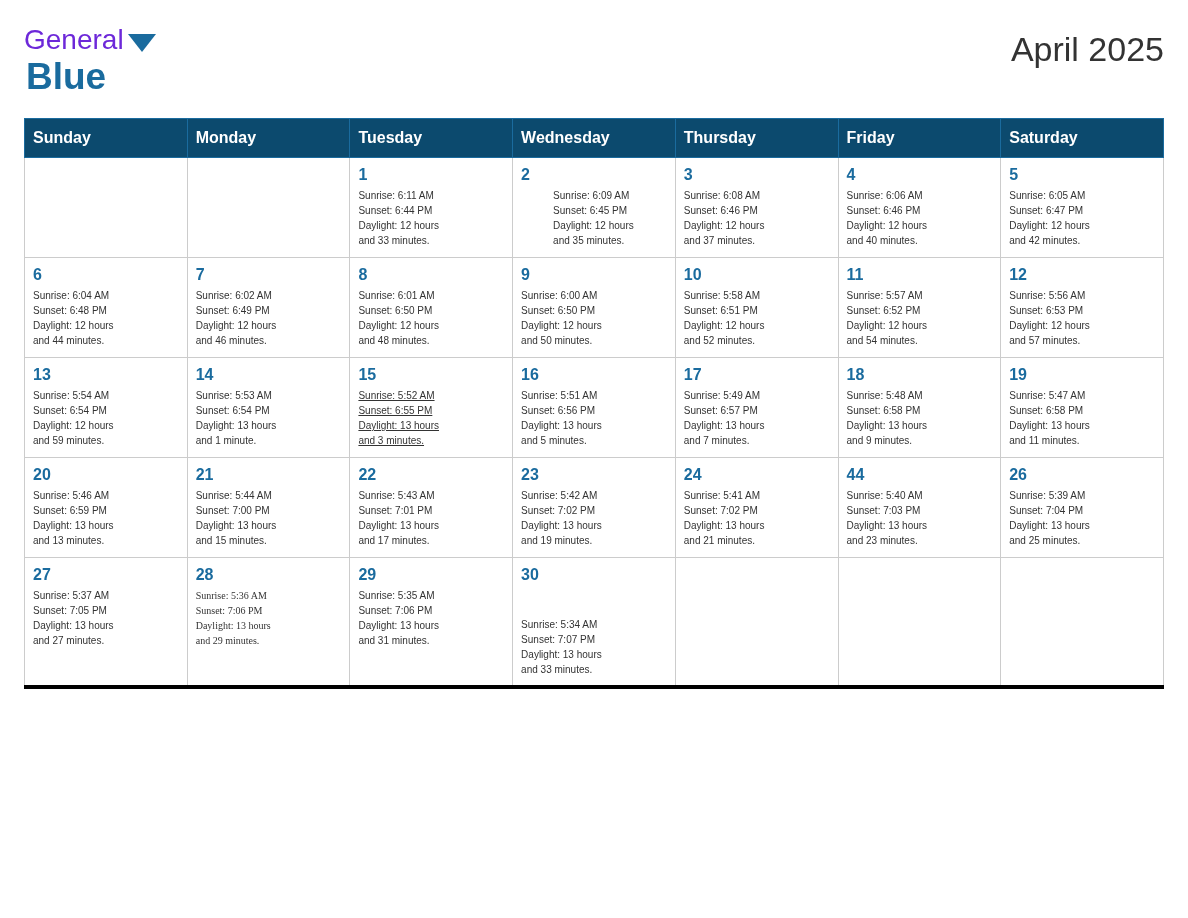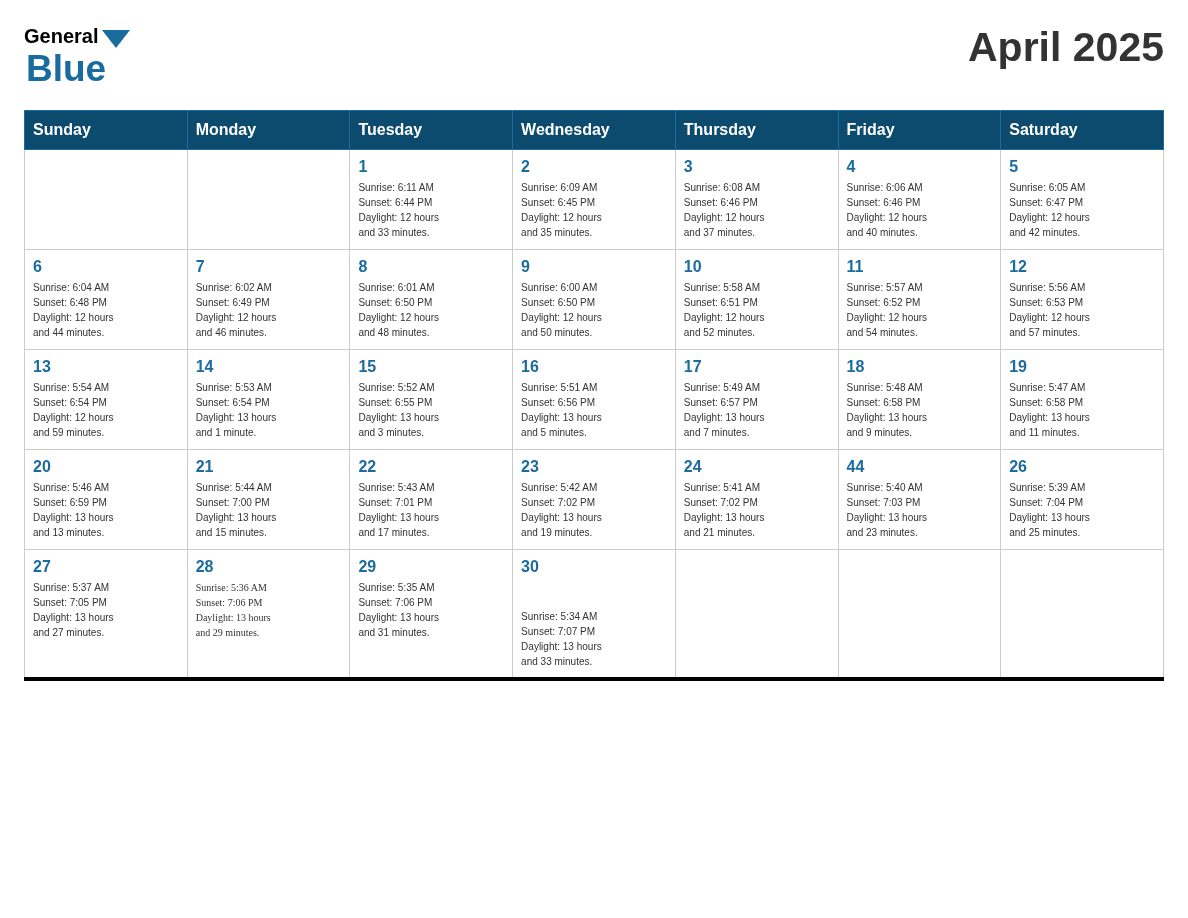--- a/index.html
+++ b/index.html
@@ -19,46 +19,47 @@
     .logo {
       display: flex;
       flex-direction: column;
       align-items: flex-start;
     }
     .logo-text {
       display: flex;
       align-items: center;
     }
     .logo-general {
-      font-size: 20px;
-      font-weight: bold;
-      color: #000000;
+      font-size: 28px;
+      font-weight: normal;
+      color: #6d28d9;
     }
     .logo-arrow {
       width: 0;
       height: 0;
       border-left: 14px solid transparent;
       border-right: 14px solid transparent;
       border-top: 18px solid #1a6b9e;
       margin-left: 4px;
       margin-top: 6px;
     }
     .logo-blue {
       font-size: 37px;
       font-weight: bold;
       color: #1a6b9e;
       margin-left: 2px;
     }
     .title-block {
       text-align: right;
     }
     .month-title {
-      font-size: 41px;
-      font-weight: bold;
+      font-size: 34px;
+      font-weight: normal;
       color: #333;
+      margin-top: 6px;
     }
     .location {
       font-size: 22px;
       color: #555;
     }
     .calendar-table {
       width: 100%;
       border-collapse: collapse;
       border: 1px solid #ccc;
     }
@@ -134,21 +135,21 @@
         <td class="empty-cell"></td>
         <td>
           <span class="day-number">1</span>
           <div class="day-info" style="white-space: pre-line;">Sunrise: 6:11 AM
 Sunset: 6:44 PM
 Daylight: 12 hours
 and 33 minutes.</div>
         </td>
         <td>
           <span class="day-number">2</span>
-          <div class="day-info" style="white-space: pre-line;">Sunrise: 6:09 AM
+          <div class="day-info" style="white-space: pre-line; margin-left: 32px;">Sunrise: 6:09 AM
 Sunset: 6:45 PM
 Daylight: 12 hours
 and 35 minutes.</div>
         </td>
         <td>
           <span class="day-number">3</span>
           <div class="day-info" style="white-space: pre-line;">Sunrise: 6:08 AM
 Sunset: 6:46 PM
 Daylight: 12 hours
 and 37 minutes.</div>
@@ -229,21 +230,21 @@
         </td>
         <td>
           <span class="day-number">14</span>
           <div class="day-info" style="white-space: pre-line;">Sunrise: 5:53 AM
 Sunset: 6:54 PM
 Daylight: 13 hours
 and 1 minute.</div>
         </td>
         <td>
           <span class="day-number">15</span>
-          <div class="day-info" style="white-space: pre-line;">Sunrise: 5:52 AM
+          <div class="day-info" style="white-space: pre-line; text-decoration: underline;">Sunrise: 5:52 AM
 Sunset: 6:55 PM
 Daylight: 13 hours
 and 3 minutes.</div>
         </td>
         <td>
           <span class="day-number">16</span>
           <div class="day-info" style="white-space: pre-line;">Sunrise: 5:51 AM
 Sunset: 6:56 PM
 Daylight: 13 hours
 and 5 minutes.</div>

